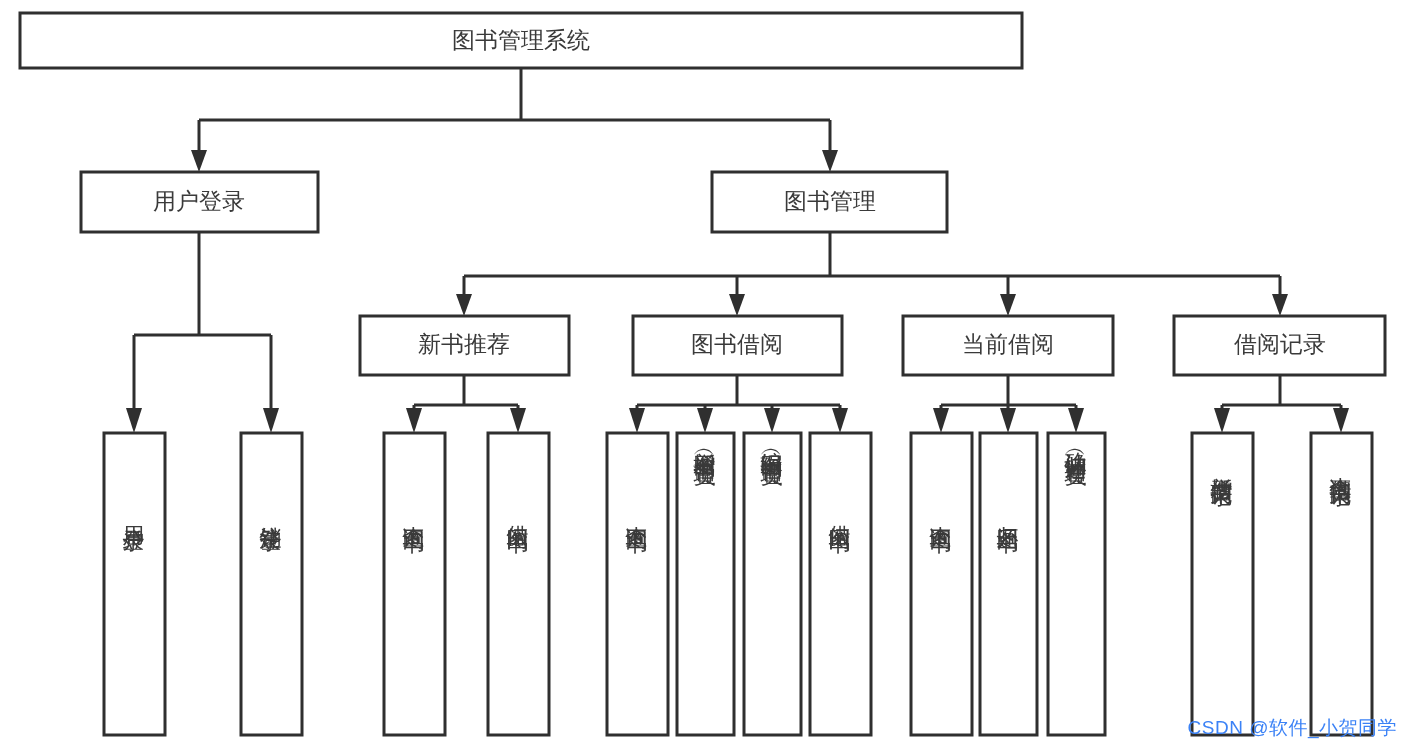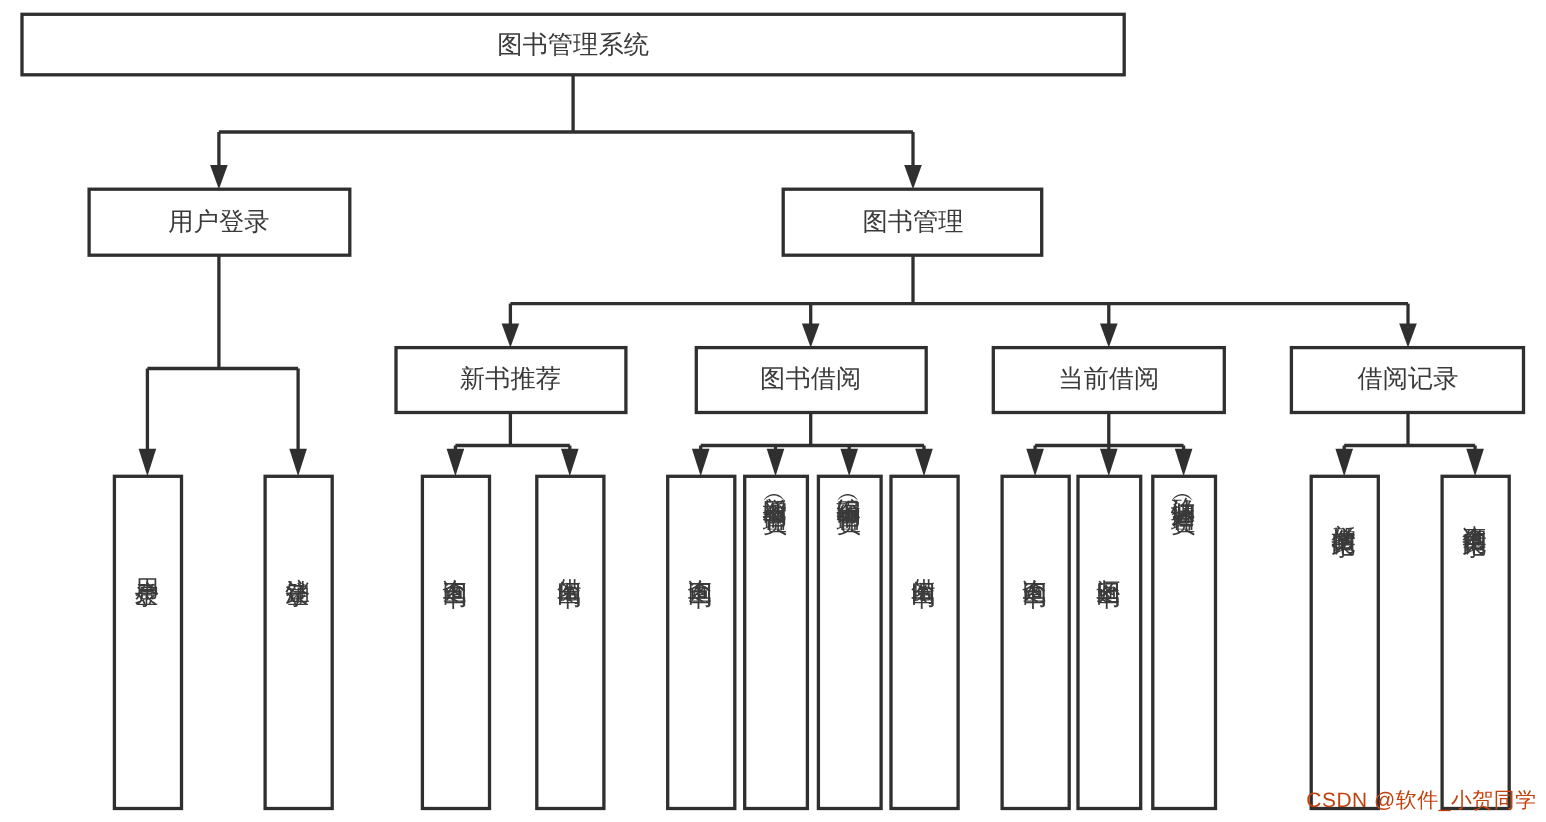--- a/index.html
+++ b/index.html
@@ -58,21 +58,21 @@
     text-anchor: middle;
     letter-spacing: 2px;
     white-space: pre;
   }
   .watermark-text {
     position: absolute;
     right: 8px;
     bottom: 6px;
     font-family: "Liberation Sans", "DejaVu Sans", sans-serif;
     font-size: 19px;
-    color: #c2410c;
+    color: #3b82f6;
     letter-spacing: 0.5px;
     user-select: none;
     pointer-events: none;
   }
 </style>
 </head>
 <body>
 
 <div id="diagram-root">
 

